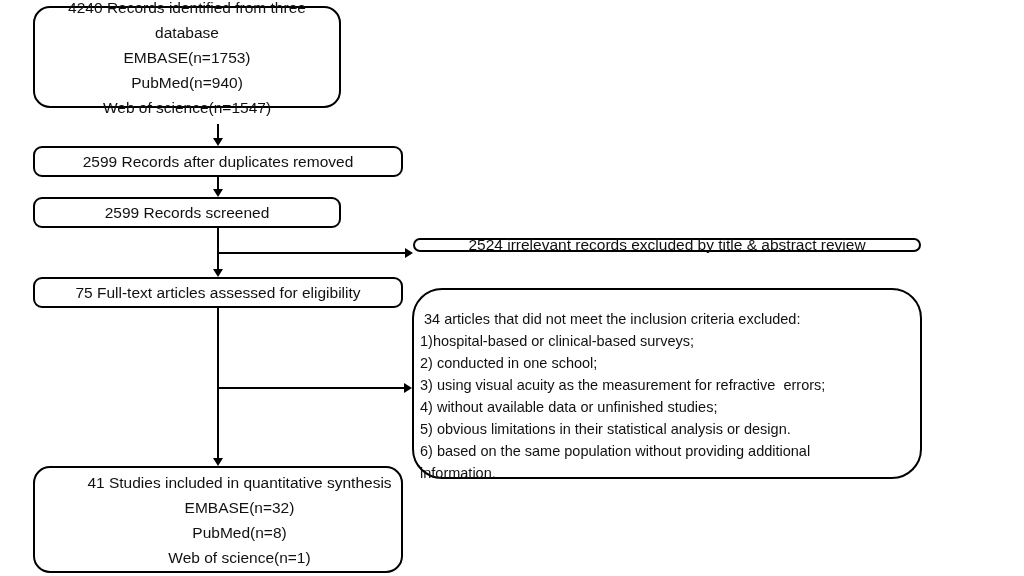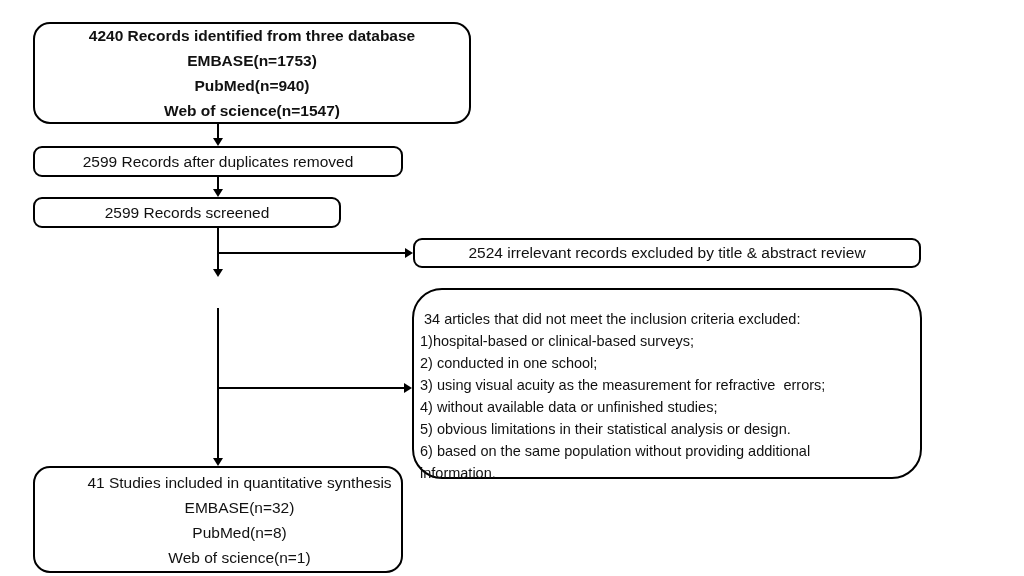--- a/index.html
+++ b/index.html
@@ -76,21 +76,21 @@
     border-top: 5px solid transparent;
     border-bottom: 5px solid transparent;
     border-left: 8px solid #000000;
   }
 </style>
 </head>
 <body>
 
 <div class="canvas">
 
-  <div class="box r16" style="left:33px; top:22px; width:438px; height:102px;font-weight:bold;">
+  <div class="box r16" style="left:33px; top:6px; width:308px; height:102px;">
     <div class="txt">4240 Records identified from three database
 EMBASE(n=1753)
 PubMed(n=940)
 Web of science(n=1547)</div>
   </div>
 
   <div class="vline" style="left:217px; top:124px; height:15px;"></div>
   <div class="ah-down" style="left:213px; top:138px;"></div>
 
   <div class="box r8" style="left:33px; top:146px; width:370px; height:31px;">
@@ -102,24 +102,27 @@
 
   <div class="box r8" style="left:33px; top:197px; width:308px; height:31px;">
     <div class="txt-single">2599 Records screened</div>
   </div>
 
   <div class="vline" style="left:217px; top:228px; height:42px;"></div>
   <div class="ah-down" style="left:213px; top:269px;"></div>
   <div class="hline" style="left:217px; top:252px; width:188px;"></div>
   <div class="ah-right" style="left:405px; top:248px;"></div>
 
-  <div class="box r8" style="left:413px; top:238px; width:508px; height:30px;">
+  <div class="box r8" style="left:413px; top:238px; width:508px; height:14px;">
     <div class="txt-single">2524 irrelevant records excluded by title &amp; abstract review</div>
   </div>
 
+  <div class="box r8" style="left:33px; top:277px; width:370px; height:31px;">
+    <div class="txt-single">75 Full-text articles assessed for eligibility</div>
+  </div>
 
   <div class="vline" style="left:217px; top:308px; height:151px;"></div>
   <div class="ah-down" style="left:213px; top:458px;"></div>
   <div class="hline" style="left:217px; top:387px; width:187px;"></div>
   <div class="ah-right" style="left:404px; top:383px;"></div>
 
   <div class="box r28 box-criteria" style="left:412px; top:288px; width:510px; height:191px;">
     <div class="txt-criteria"> 34 articles that did not meet the inclusion criteria excluded:
 1)hospital-based or clinical-based surveys;
 2) conducted in one school;

